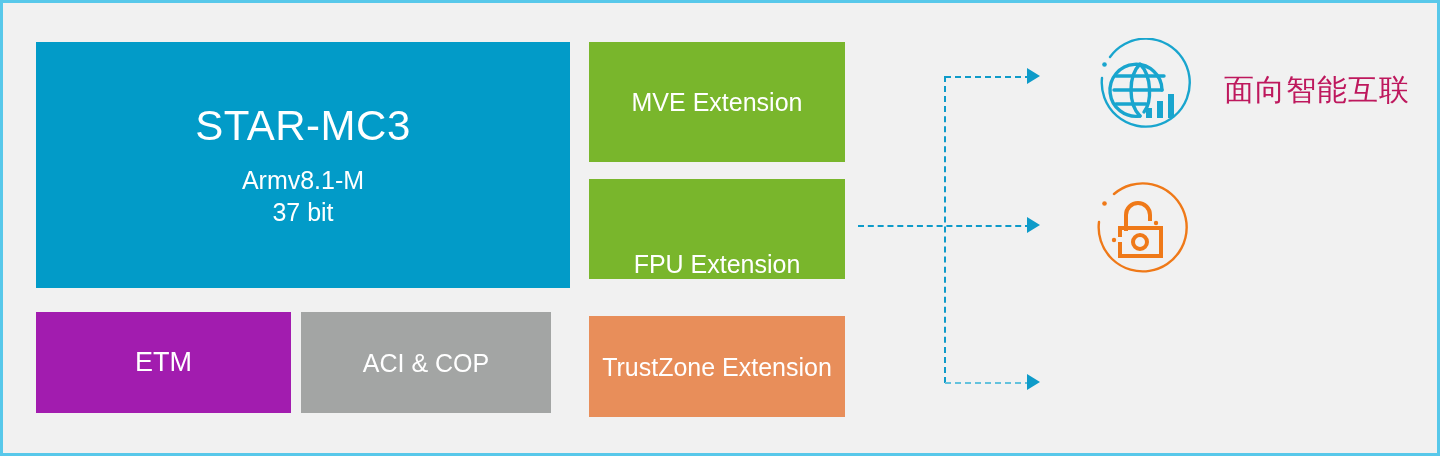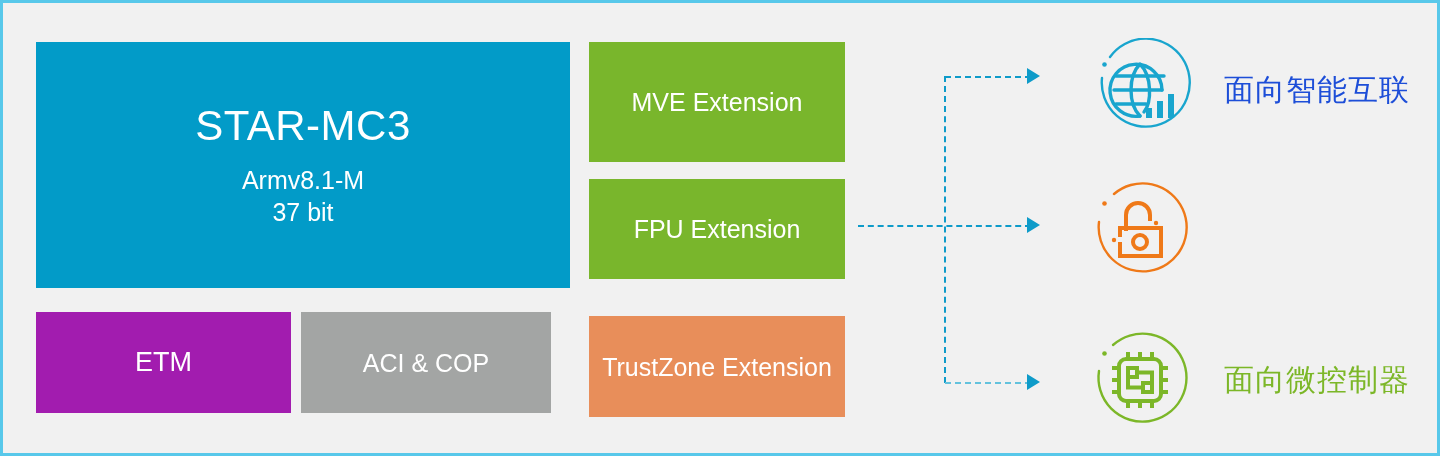--- a/index.html
+++ b/index.html
@@ -63,20 +63,21 @@
     font-size: 25px;
     text-align: right;
   }
   .block-fpu {
     left: 586px;
     top: 176px;
     width: 256px;
     height: 100px;
     background: #79b62c;
     font-size: 25px;
+    align-items: flex-end;
   }
   .block-etm {
     left: 33px;
     top: 309px;
     width: 255px;
     height: 101px;
     background: #a21caf;
     font-size: 27px;
   }
   .block-aci {
@@ -142,21 +143,21 @@
     width: 104px;
     height: 104px;
     flex: 0 0 104px;
   }
   .feature-label {
     margin-left: 32px;
     font-size: 30px;
     white-space: nowrap;
     letter-spacing: 1px;
   }
-  .label-blue   { color: #1d4ed8; text-align: right; }
+  .label-blue   { color: #be185d; text-align: right; }
   .label-orange { color: #ef7918; }
   .label-green  { color: #7cb728; }
 </style>
 </head>
 <body>
 
 <div id="canvas">
 
   <div class="block block-main">
     <div class="main-title">STAR-MC3</div>
@@ -227,36 +228,14 @@
           <path d="M 38 51 L 38 37 A 12 12 0 0 1 62 37 L 62 41"></path>
           <path d="M 32 50 L 32 57 M 32 66 L 32 78 L 73 78 L 73 50 L 32 50"></path>
         </g>
         <circle cx="52" cy="64" r="7" fill="none" stroke="#ef7918" stroke-width="4"></circle>
         <circle cx="26" cy="62" r="2.2" fill="#ef7918"></circle>
         <circle cx="68" cy="45" r="2.2" fill="#ef7918"></circle>
       </svg>
     </span>
   </div>
 
-  <div class="feature feature-3">
-    <span class="feature-icon">
-      <svg viewBox="0 0 104 104" width="104" height="104">
-        <g fill="none" stroke="#7cb728" stroke-width="2.4">
-          <path d="M 25 17 A 44 44 0 1 1 11 43" stroke-linecap="round"></path>
-        </g>
-        <circle cx="16.5" cy="25.5" r="2.3" fill="#7cb728"></circle>
-        <g fill="none" stroke="#7cb728" stroke-width="4">
-          <rect x="31" y="31" width="42" height="42" rx="7"></rect>
-          <path d="M 40 24 L 40 31 M 52 24 L 52 31 M 64 24 L 64 31"></path>
-          <path d="M 40 73 L 40 80 M 52 73 L 52 80 M 64 73 L 64 80"></path>
-          <path d="M 24 40 L 31 40 M 24 52 L 31 52 M 24 64 L 31 64"></path>
-          <path d="M 73 40 L 80 40 M 73 52 L 80 52 M 73 64 L 80 64"></path>
-          <rect x="40" y="40" width="9" height="9"></rect>
-          <rect x="55" y="55" width="9" height="9"></rect>
-          <path d="M 49 44.5 L 64 44.5 L 64 55"></path>
-          <path d="M 55 59.5 L 40 59.5 L 40 49"></path>
-        </g>
-      </svg>
-    </span>
-    <span class="feature-label label-green">面向微控制器</span>
-  </div>
 
 </div>
 
 </body></html>

